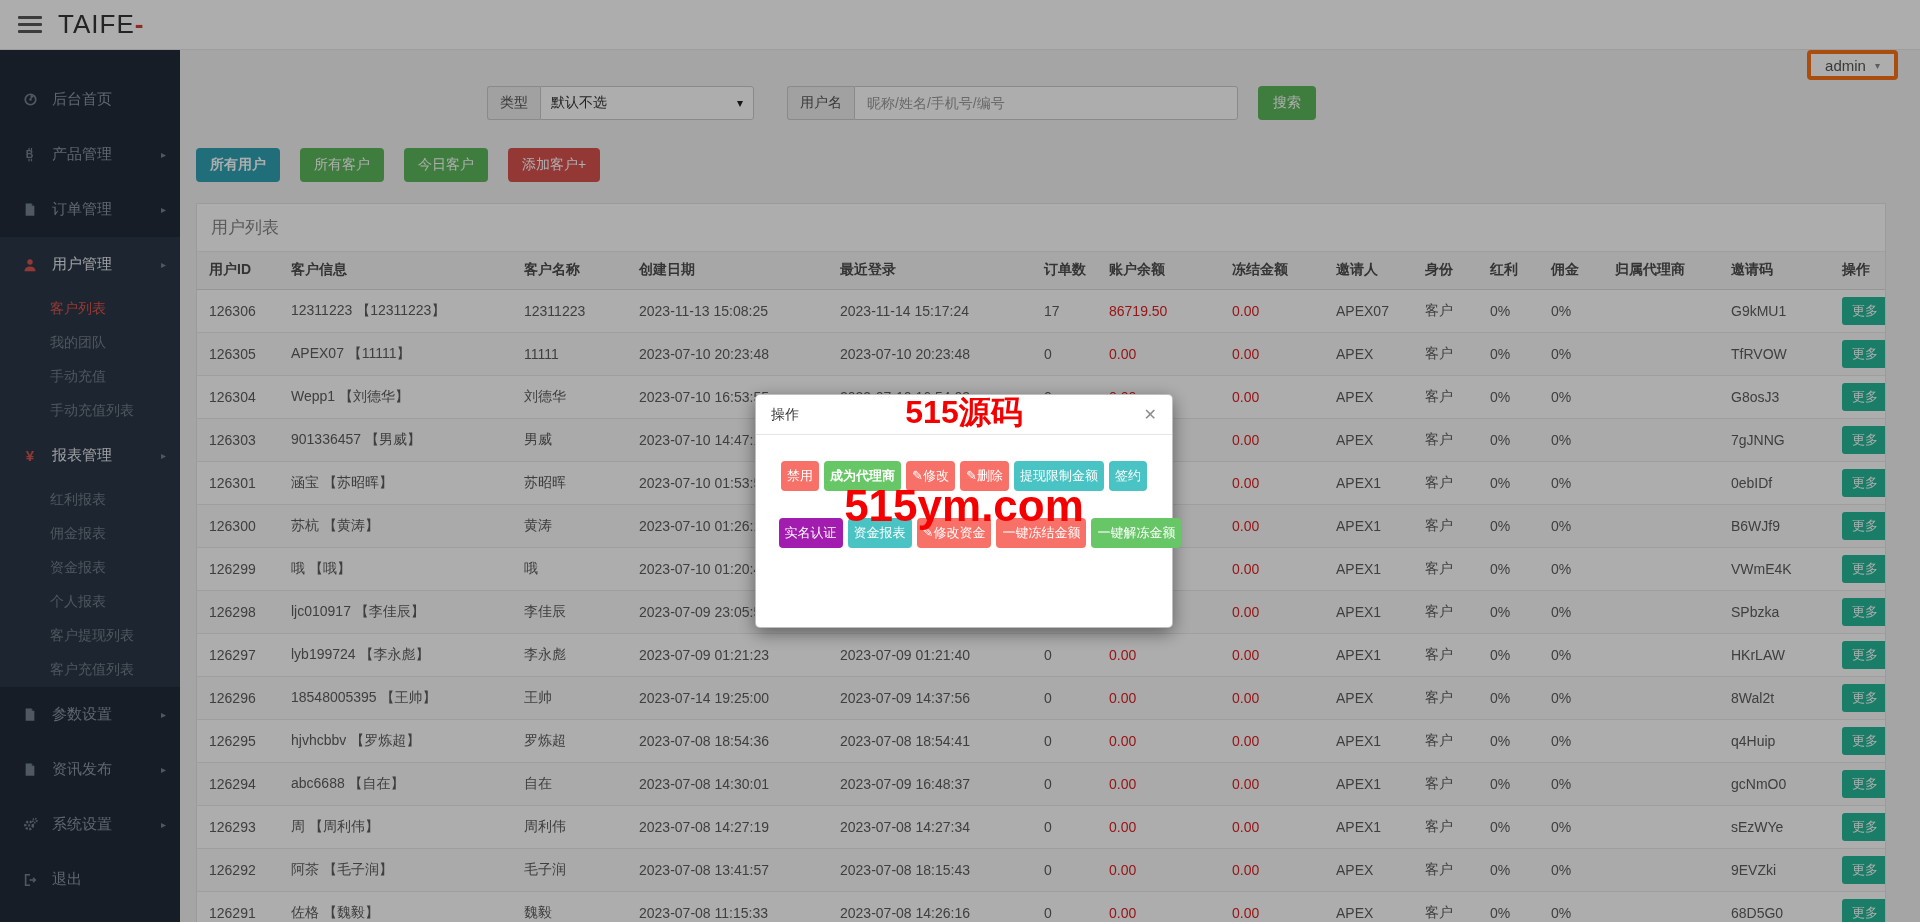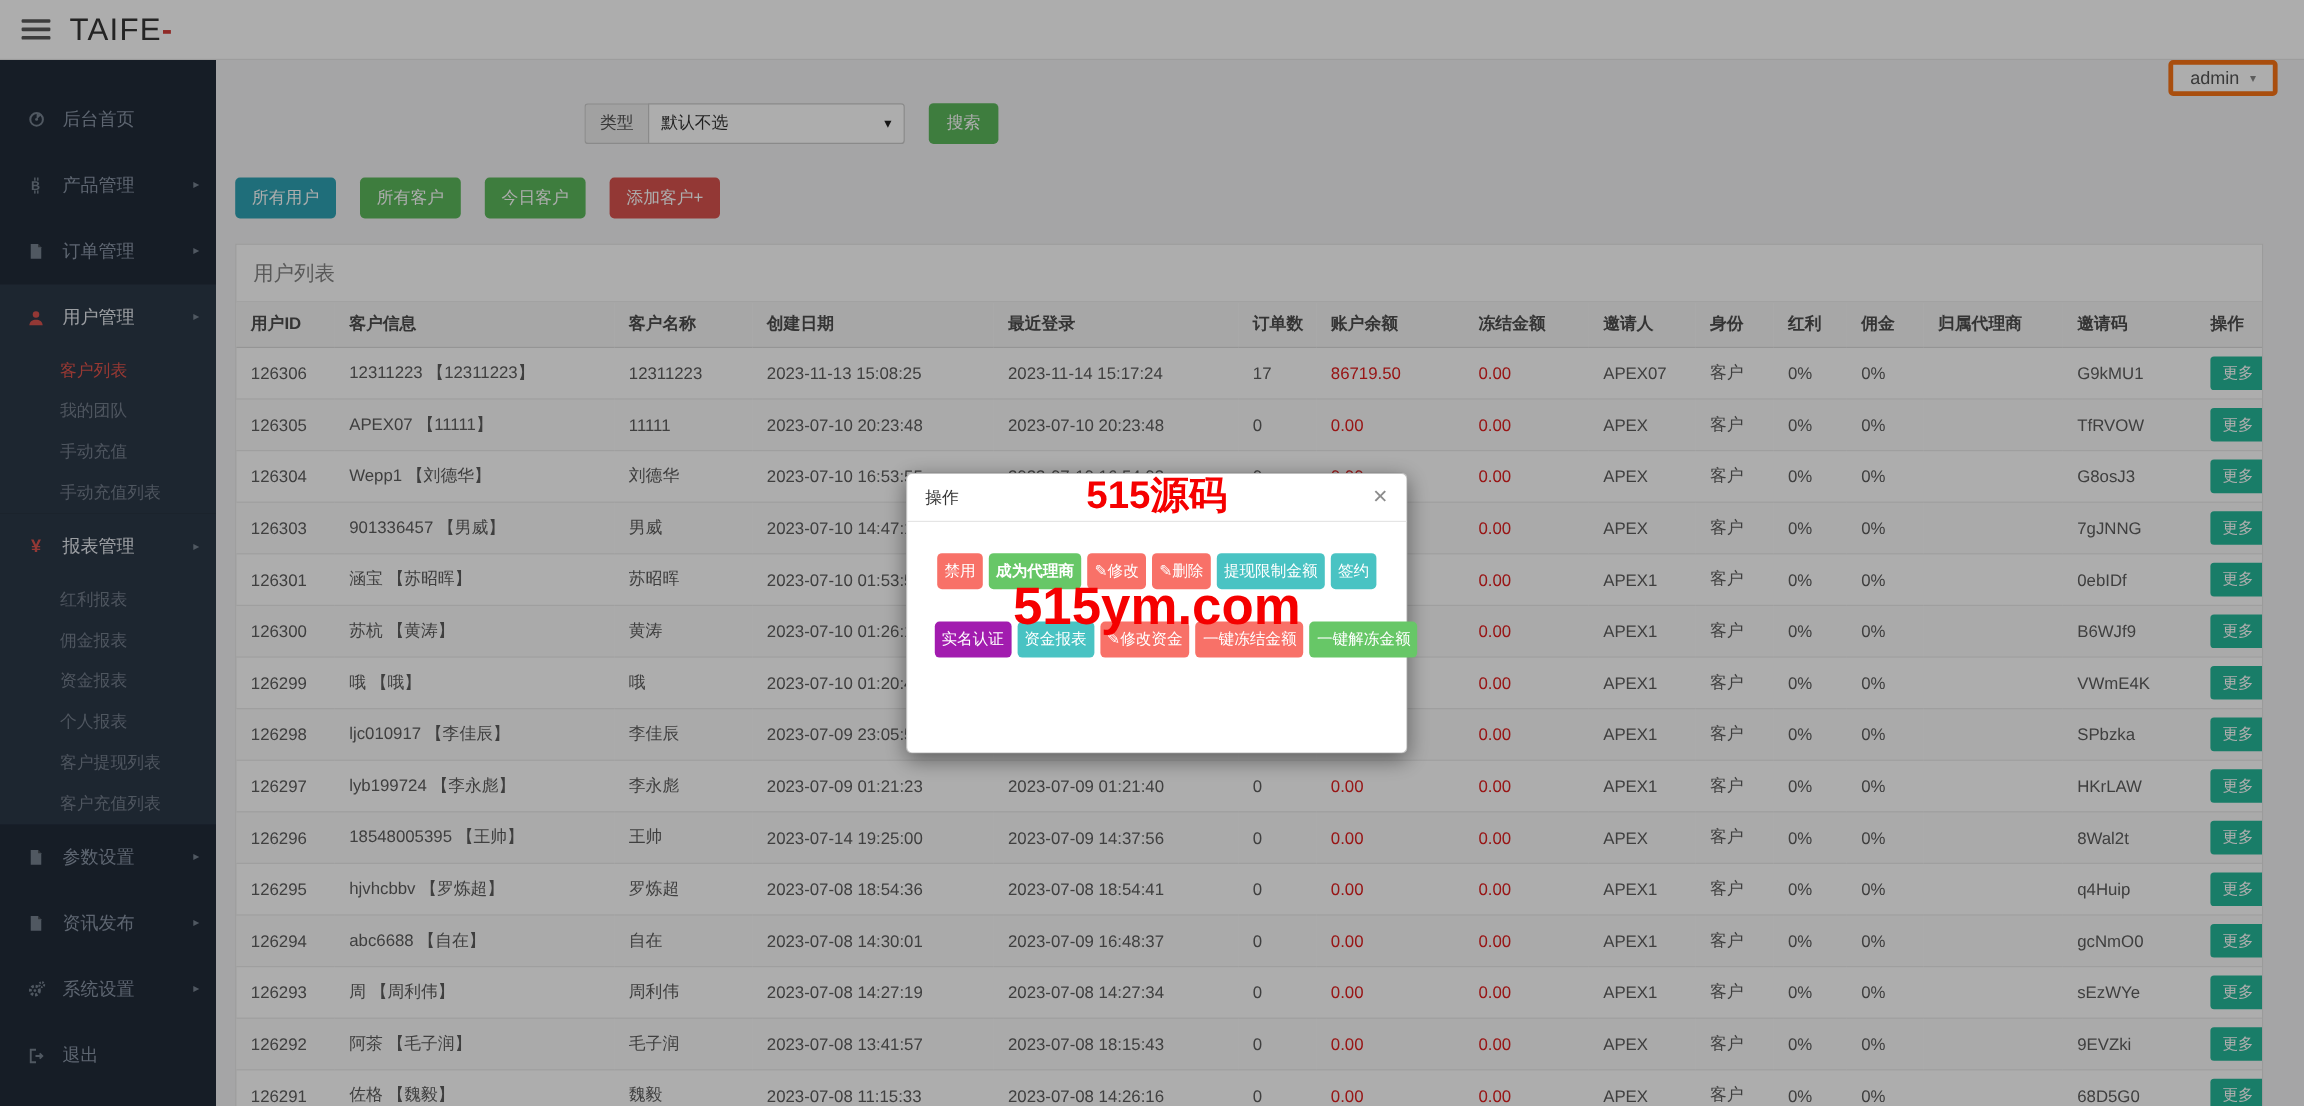--- a/index.html
+++ b/index.html
@@ -215,25 +215,29 @@
 
   <main class="content">
     <div class="filter-bar">
       <div class="input-group">
         <span class="addon">类型</span>
         <div class="select">
           <span>默认不选</span>
           <span class="sel-caret">▾</span>
         </div>
       </div>
+      <div class="input-group ig-user">
+        <span class="addon">用户名</span>
+        <input class="username-input" placeholder="昵称/姓名/手机号/编号" style="">
+      </div>
       <button class="btn-search">搜索</button>
     </div>
 
     <div class="action-bar">
-        <button class="action-btn" style="background: rgb(47, 163, 180);">所有用户</button>
+        <button class="action-btn" style="background: rgb(47, 163, 180); font-weight: bold;">所有用户</button>
         <button class="action-btn" style="background: rgb(92, 184, 92);">所有客户</button>
         <button class="action-btn" style="background: rgb(92, 184, 92);">今日客户</button>
         <button class="action-btn" style="background: rgb(217, 83, 79);">添加客户+</button>
       </div>
 
     <section class="panel">
       <div class="panel-title">用户列表</div>
       <table>
         <thead>
             <tr>

